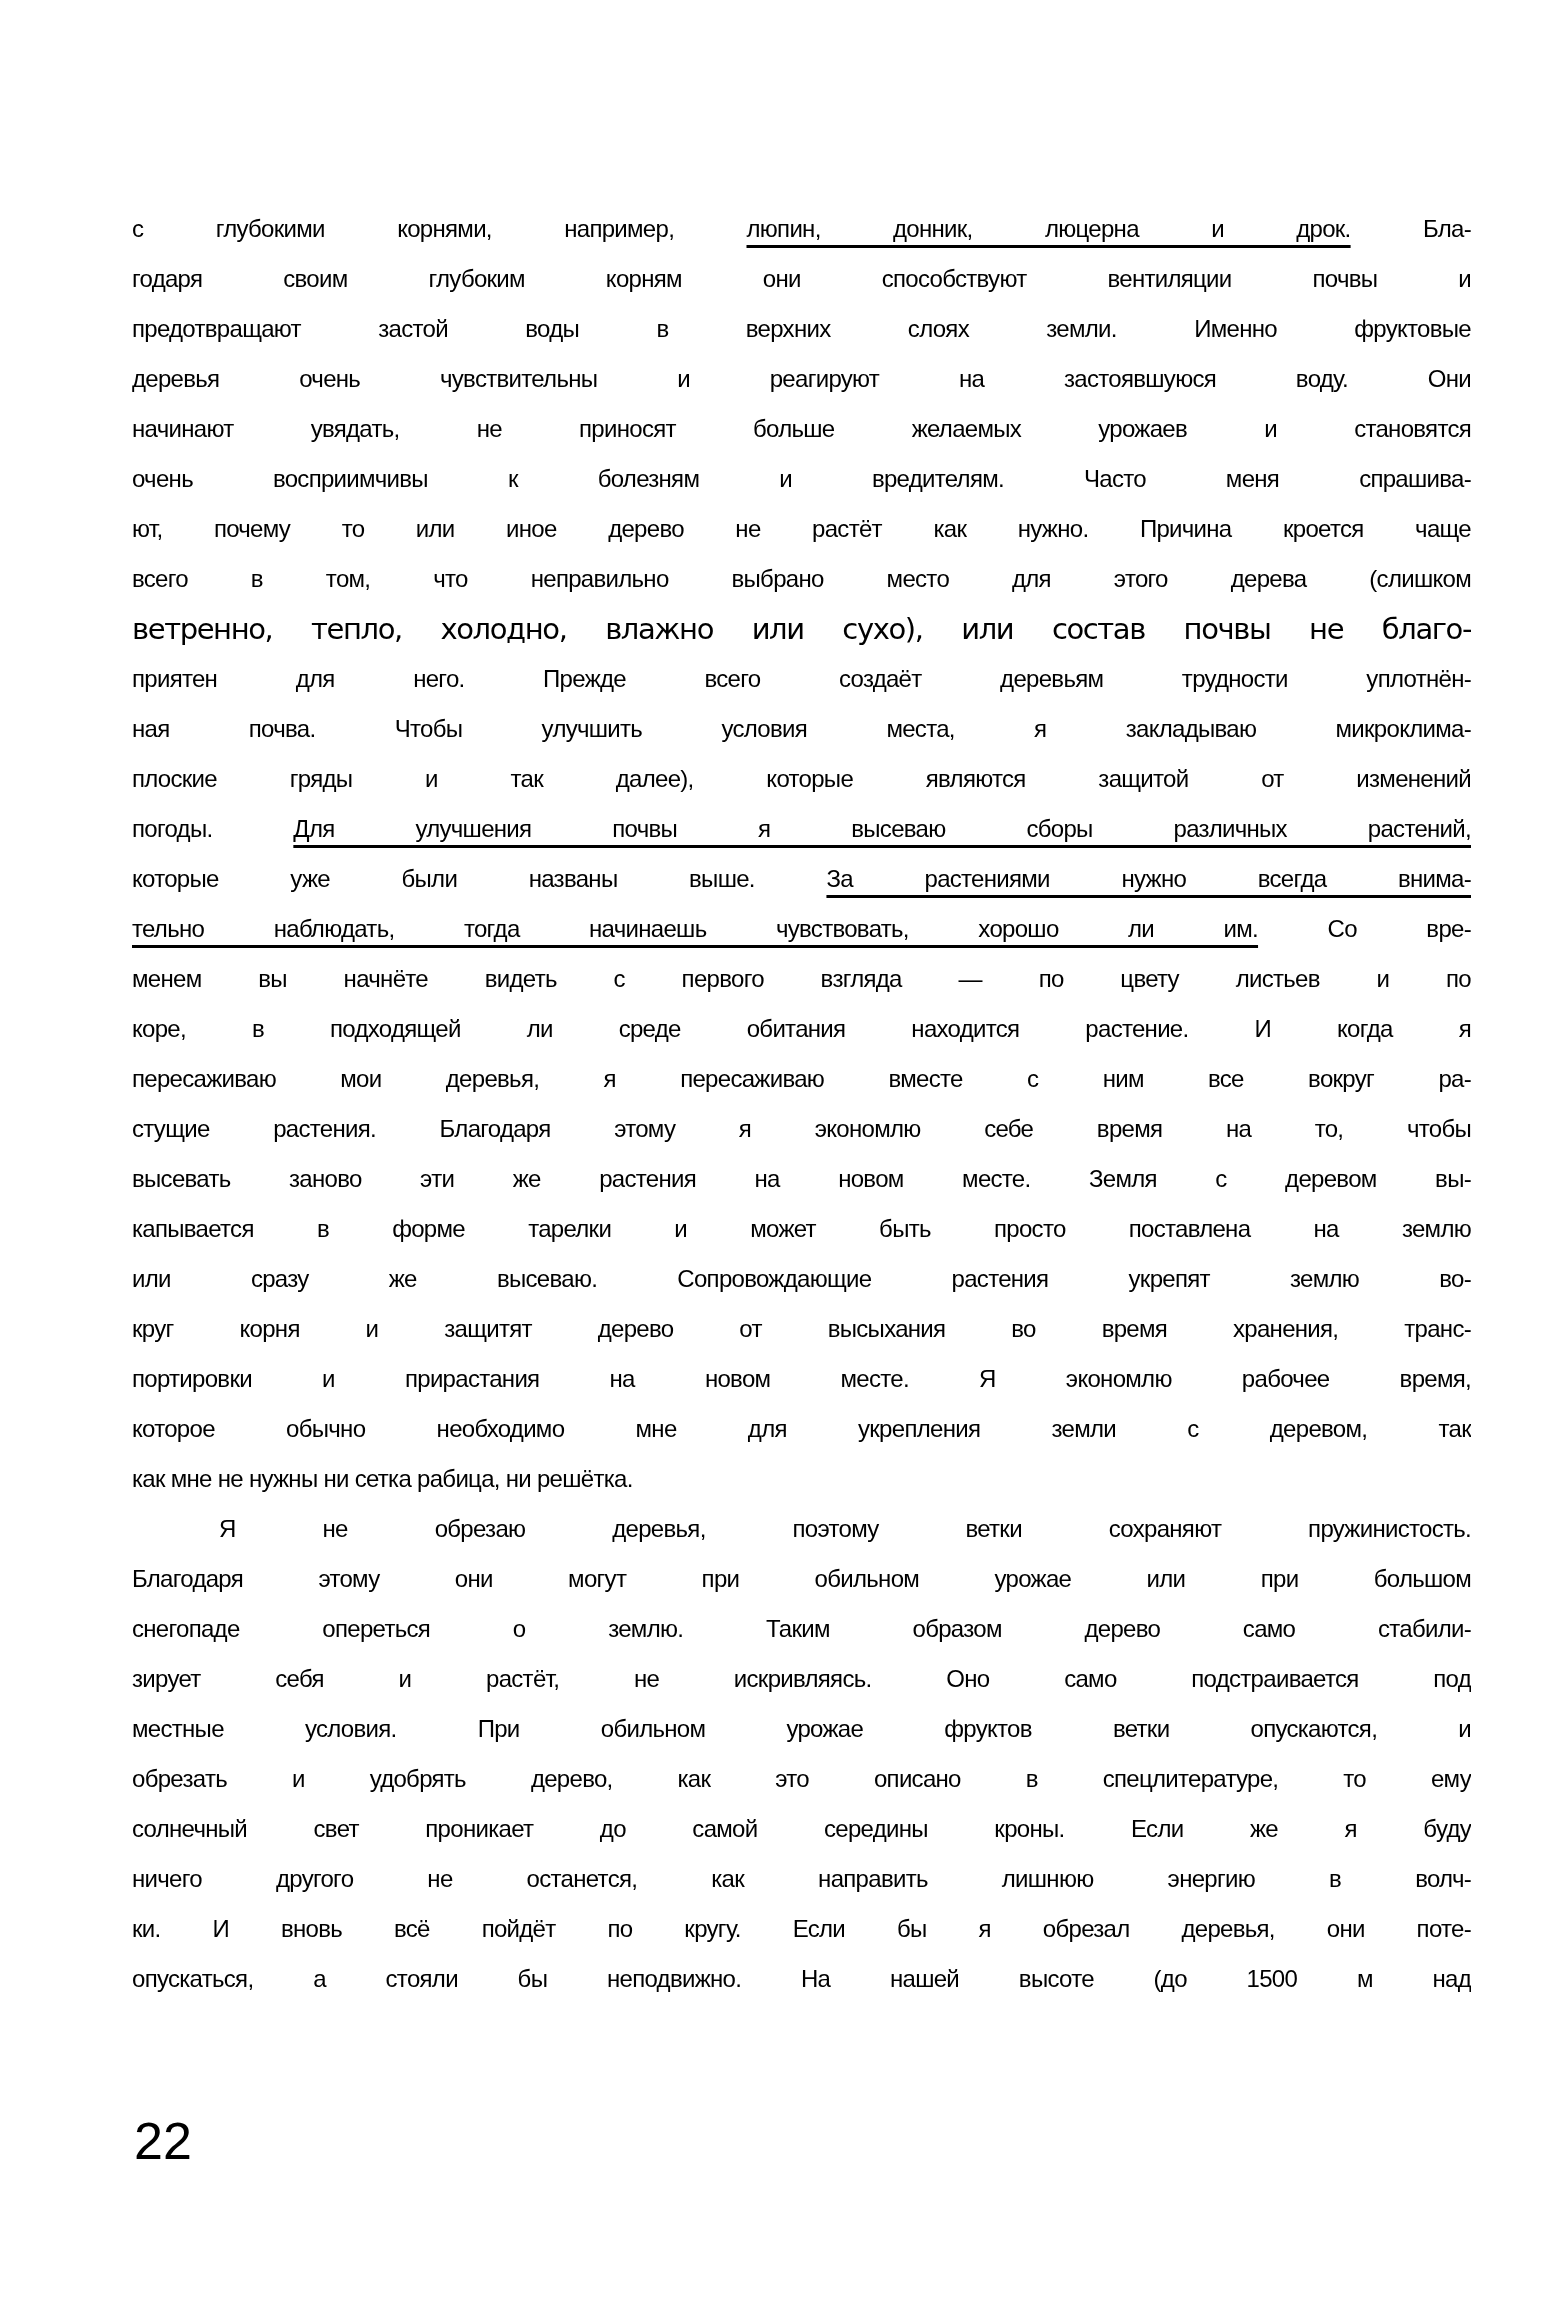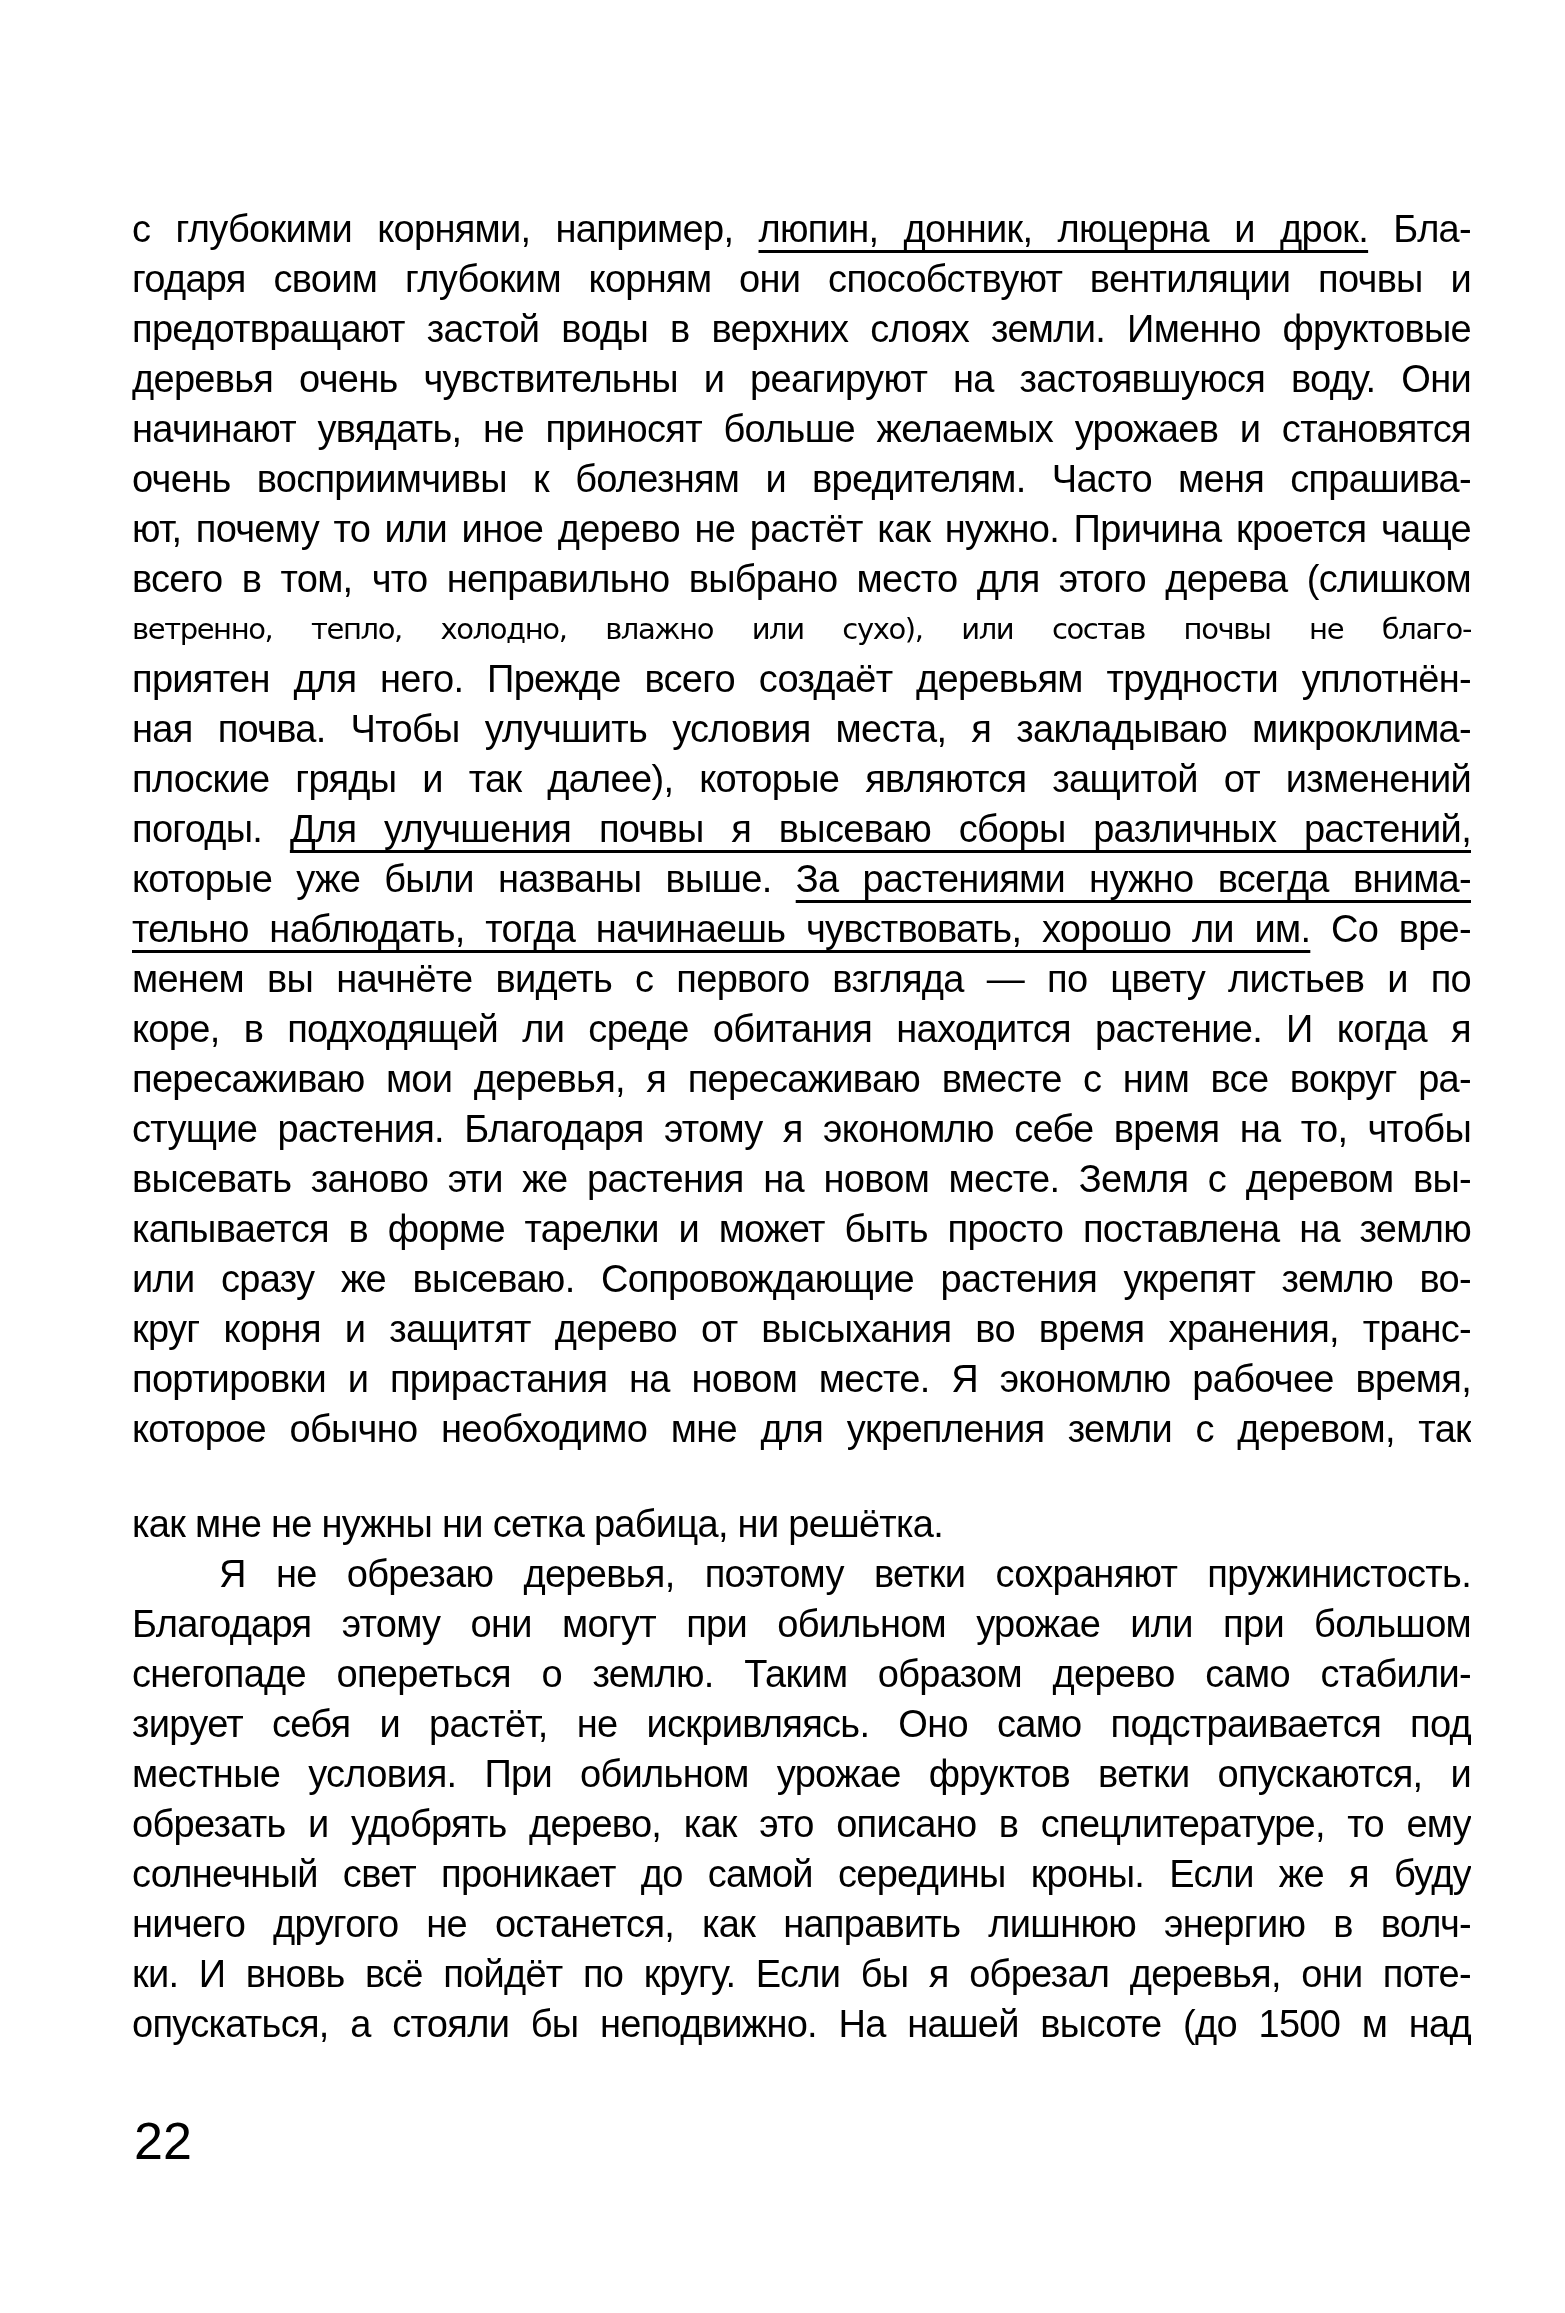--- a/index.html
+++ b/index.html
@@ -21,28 +21,28 @@
   }
   .text-block {
     position: absolute;
     left: 132px;
     top: 204px;
     width: 1339px;
   }
   .line {
     height: 50px;
     line-height: 50px;
-    font-size: 38px;
+    font-size: 24px;
     letter-spacing: -0.7px;
     text-align: justify;
     text-align-last: justify;
     overflow: hidden;
     white-space: normal;
   }
-  .line.last-left { text-align: left; text-align-last: left; margin-top: 45px; }
+  .line.last-left { text-align: left; text-align-last: left; }
   .line.indent { padding-left: 87px; }
   .line.alt {
     font-family: "DejaVu Sans", sans-serif;
     font-size: 29px;
     letter-spacing: -1.4px;
   }
   .u {
     text-decoration: underline;
     text-decoration-thickness: 3px;
     text-underline-offset: 8px;

